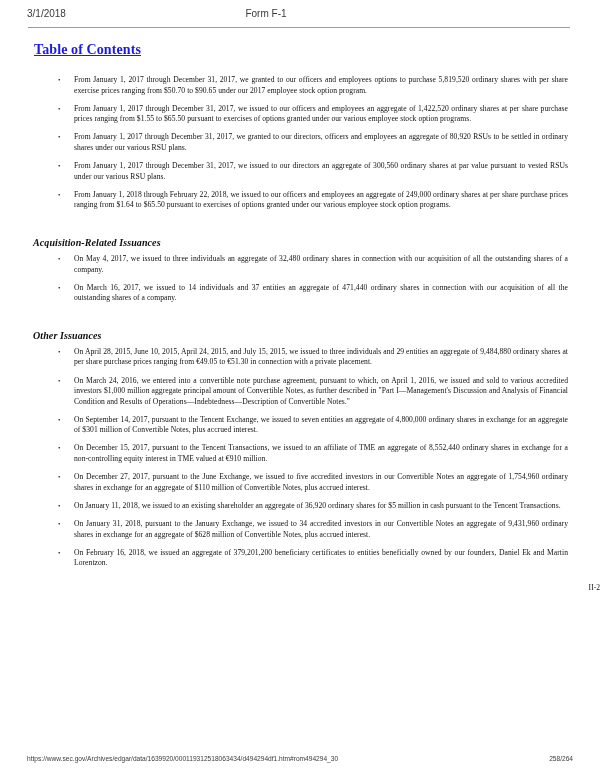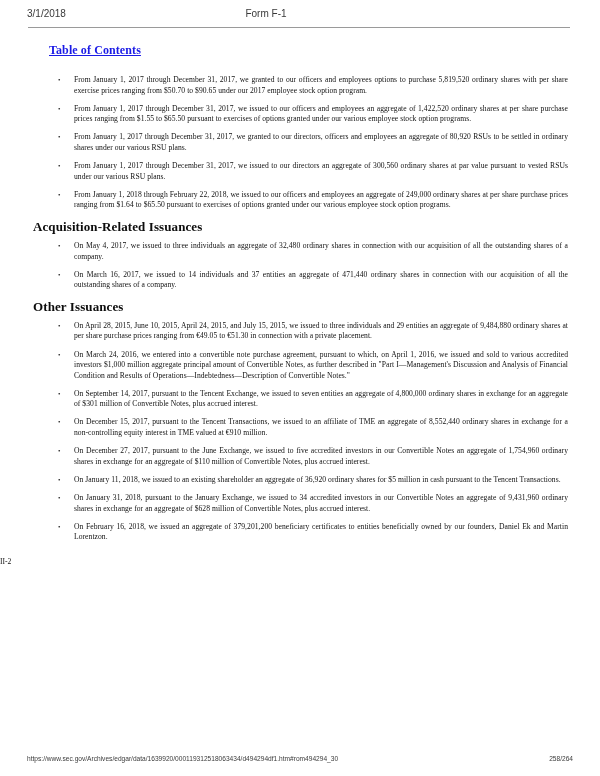--- a/index.html
+++ b/index.html
@@ -54,38 +54,39 @@
   
   .page {
     position: absolute;
     top: 40px;
     left: 0;
     width: 600px;
   }
 
   .toc-link {
     display: inline-block;
-    margin-left: 49px;
+    margin-left: 34px;
     font-family: "Liberation Serif", serif;
-    font-size: 12px;
+    font-size: 14px;
     font-weight: bold;
     color: #1a1ae6;
     text-decoration: underline;
     letter-spacing: 0.1px;
   }
 
   .content {
     margin: 17px 0 0 0;
     padding: 0;
   }
 
   .section-heading {
-    margin: 8px 0 6px 33px;
-    font-size: 13px;
+    margin: 26px 0 6px 33px;
+    font-size: 10px;
     font-weight: bold;
+    font-style: italic;
     color: #0d0d0d;
     letter-spacing: 0.1px;
   }
 
   ul.bullets {
     list-style: none;
     margin: 0;
     padding: 0;
   }
   ul.bullets li {
@@ -101,21 +102,21 @@
     position: absolute;
     left: -16px;
     top: 0;
     font-size: 7px;
     line-height: 10.6px;
     color: #1a1a1a;
   }
 
   .page-number {
     margin: 14px 0 0 0;
-    text-align: left;
+    text-align: right;
     font-size: 7.6px;
     color: #101010;
   }
 
   
   .print-footer {
     position: absolute;
     bottom: 9px;
     left: 0;
     width: 600px;

